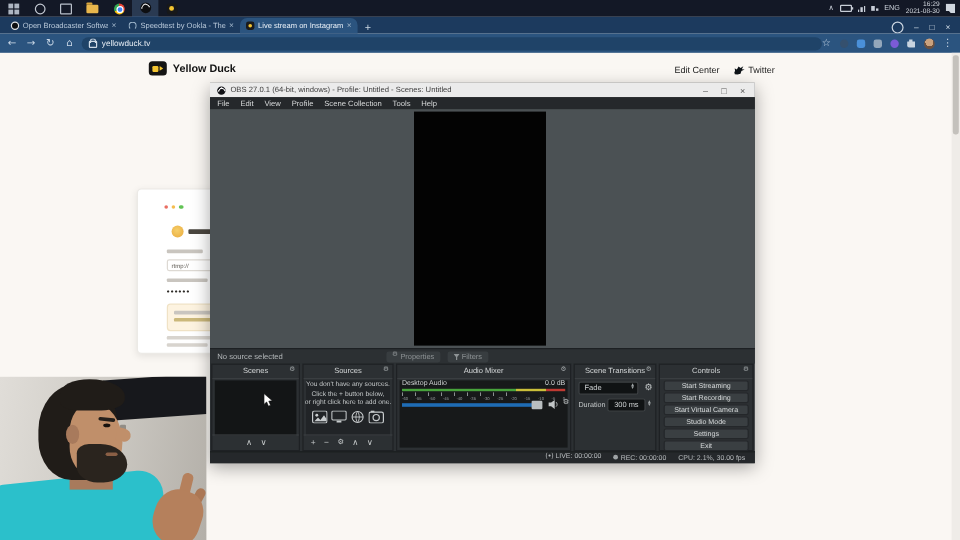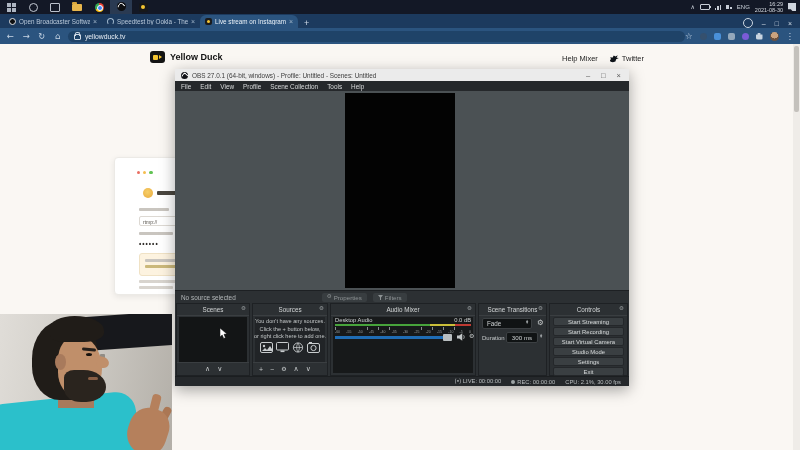--- a/index.html
+++ b/index.html
@@ -48,21 +48,21 @@
   #toolbar{left:0;top:28px;width:800px;height:16px;background:#2b547f;display:flex;align-items:center;}
   .nav-ic{color:#c9d7e6;font-size:8.5px;width:16px;text-align:center;}
   #omnibox{width:618px;height:11px;background:#1f4368;border-radius:6px;margin-left:2px;display:flex;align-items:center;gap:4px;padding:0 6px;box-sizing:border-box;}
   .lock{width:5px;height:4px;border:1px solid #cfdae6;border-radius:1px;position:relative;margin-top:2px;}
   .lock:before{content:"";position:absolute;left:0.6px;top:-3px;width:2.6px;height:2.6px;border:1px solid #cfdae6;border-bottom:none;border-radius:2px 2px 0 0;}
   #url{color:#e8eef5;font-size:6.8px;}
   #tb-right{margin-left:auto;display:flex;align-items:center;gap:7px;padding-right:6px;}
   .ext{width:7px;height:7px;border-radius:2px;}
   .avatar{width:9px;height:9px;border-radius:50%;background:radial-gradient(circle at 50% 35%,#caa27e 0 45%,#6b5140 46% 100%);}
   
-  #brand{left:150px;top:51px;display:flex;align-items:center;gap:5px;}
+  #brand{left:124px;top:51px;display:flex;align-items:center;gap:5px;}
   .brand-logo{width:15px;height:12px;background:#141414;border-radius:3px;position:relative;}
   .brand-logo:before{content:"";position:absolute;left:3px;top:3.5px;width:5px;height:5px;background:#f4c531;border-radius:1px;}
   .brand-logo:after{content:"";position:absolute;left:8.5px;top:3.5px;border-left:3.5px solid #f4c531;border-top:2.5px solid transparent;border-bottom:2.5px solid transparent;}
   #brand span{font-size:9px;font-weight:bold;color:#121212;}
   #pg-links{left:562px;top:54px;display:flex;align-items:center;gap:12px;font-size:7.5px;color:#1d1d1d;}
   .bird{width:9px;height:8px;background:#0f1419;clip-path:polygon(0 72%,12% 58%,6% 30%,28% 42%,44% 12%,62% 26%,88% 8%,74% 40%,100% 44%,70% 58%,62% 88%,34% 96%,8% 92%);}
   #scrollbar{left:793px;top:44px;width:7px;height:406px;background:#efece8;}
   #scroll-thumb{left:794px;top:46px;width:5px;height:66px;background:#c4c1bc;border-radius:2px;}
   
   #card{left:114px;top:157px;width:96px;height:136px;background:#ffffff;border:1px solid #eceae6;border-radius:4px;box-shadow:0 2px 6px rgba(0,0,0,.08);}
@@ -239,21 +239,21 @@
       <span class="avatar"></span>
       <span class="nav-ic ico" style="width:auto">⋮</span>
     </div>
   </div>
 
   <div class="abs" id="brand">
     <span class="brand-logo"></span>
     <span>Yellow Duck</span>
   </div>
   <div class="abs" id="pg-links">
-    <span>Help Mixer</span>
+    <span>Edit Center</span>
     <span style="display:flex;align-items:center;gap:3px;">
       <span class="bird"></span>
       <span style="font-weight:normal;">Twitter</span>
     </span>
   </div>
   <div class="abs" id="scrollbar"></div>
   <div class="abs" id="scroll-thumb"></div>
 
   <div class="abs" id="card">
     <span class="dots">

